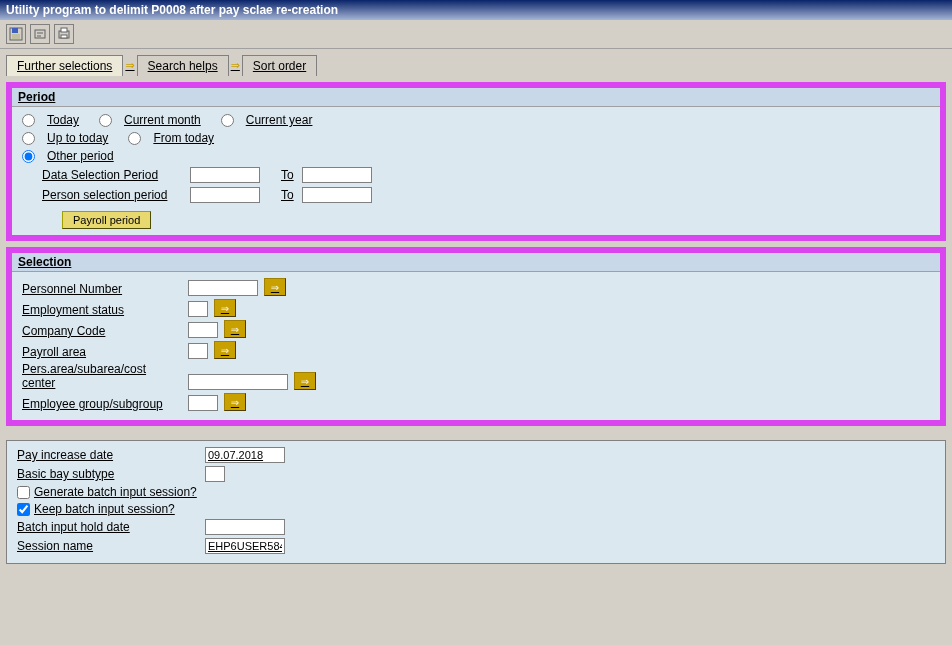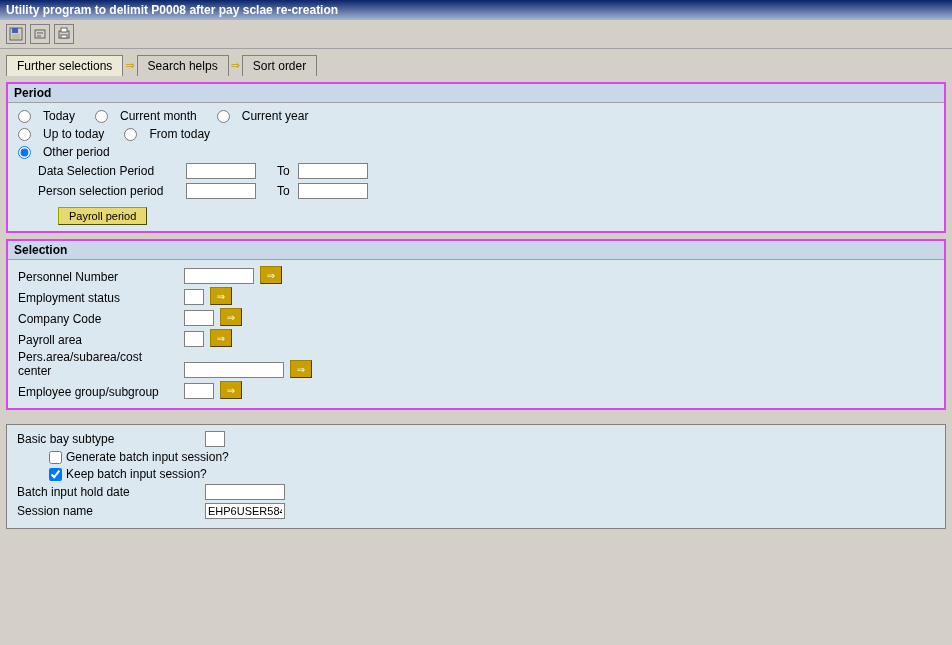--- a/index.html
+++ b/index.html
@@ -43,20 +43,21 @@
       transform: translateX(-50%);
       color: rgba(200, 180, 180, 0.5);
       font-size: 18px;
       pointer-events: none;
       white-space: nowrap;
       z-index: 0;
     }
     .main-content {
       padding: 6px;
       position: relative;
+      text-decoration: underline;
     }
     
     .tab-bar {
       display: flex;
       align-items: center;
       gap: 2px;
       margin-bottom: 6px;
     }
     .tab-btn {
       background: #d4d0c8;
@@ -72,21 +73,21 @@
     .tab-btn.active {
       background: #ece9d8;
       font-weight: normal;
     }
     .tab-arrow {
       color: #c8a000;
       font-size: 11px;
     }
     
     .section-box {
-      border: 2px solid #d946ef;
+      border: 6px solid #d946ef;
       background: #0f172a;
       margin-bottom: 6px;
     }
     .section-title {
       background: #c8d8e8;
       padding: 2px 6px;
       font-weight: bold;
       font-size: 12px;
       border-bottom: 1px solid #a0a0a0;
     }
@@ -192,21 +193,20 @@
       background: white;
       height: 16px;
       font-size: 11px;
       padding: 1px 2px;
     }
     .checkbox-row {
       display: flex;
       align-items: center;
       margin-bottom: 3px;
       gap: 4px;
-      margin-left: 32px;
     }
   </style>
 </head>
 <body>
 
 <div class="title-bar">
   <span>Utility program to delimit P0008 after pay sclae re-creation</span>
 </div>
 
 <div class="toolbar">
@@ -345,20 +345,24 @@
           <div class="arrow-btn">⇒</div>
         </div>
       </div>
     </div>
 
     <div style="height:8px;"></div>
 
     <div class="bottom-section">
       <div class="bottom-content">
 
+        <div class="field-row">
+          <span class="field-label">Pay increase date</span>
+          <input type="text" class="field-input" style="width: 80px;" value="09.07.2018">
+        </div>
 
         <div class="field-row">
           <span class="field-label">Basic bay subtype</span>
           <input type="text" class="field-input" style="width: 20px;" value="">
         </div>
 
 
         <div class="checkbox-row">
           <input type="checkbox" style="">
           <span>Generate batch input session?</span>

